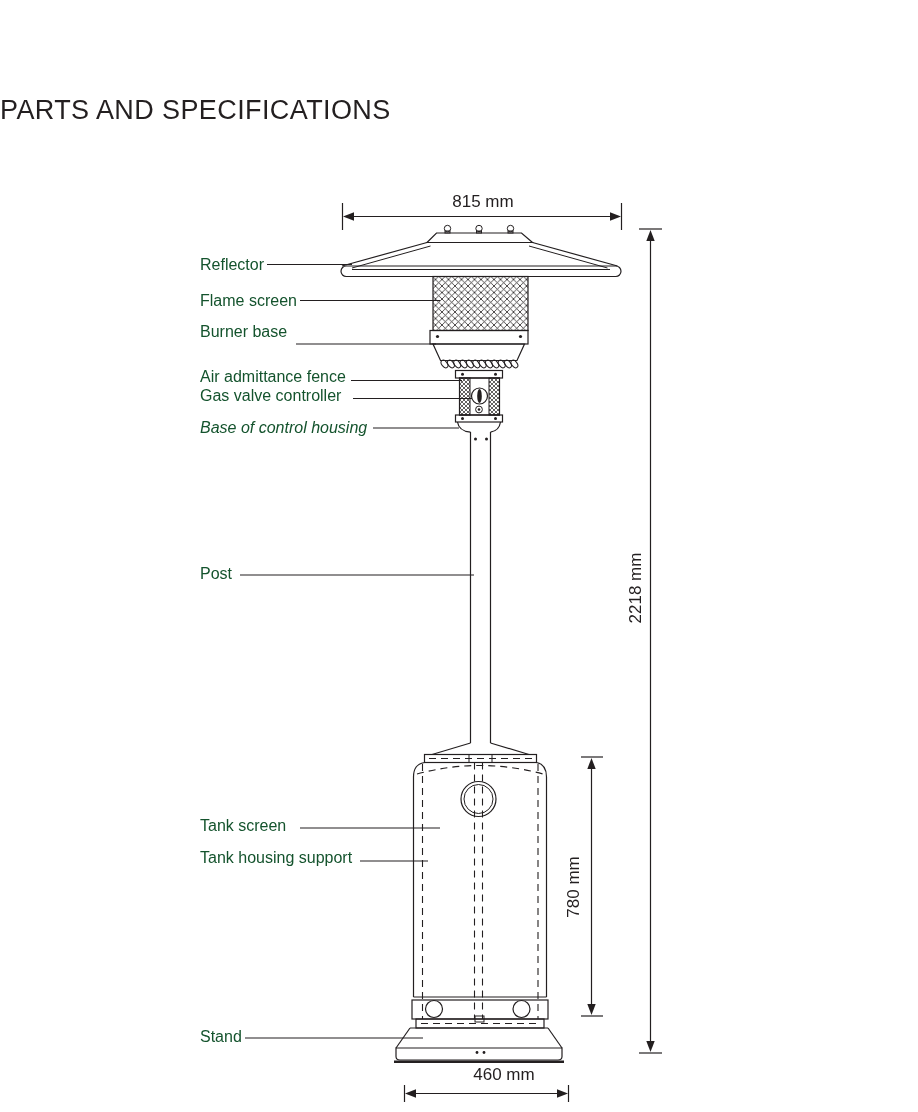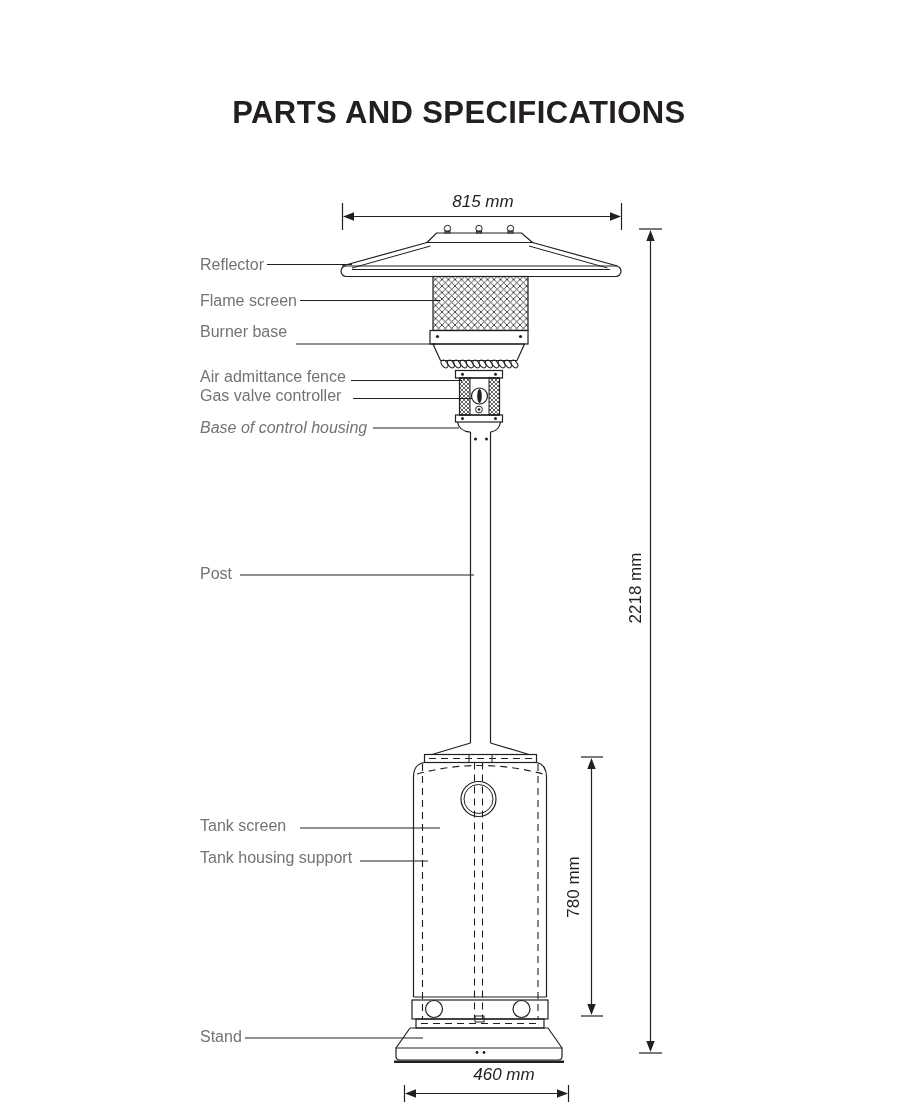--- a/index.html
+++ b/index.html
@@ -6,35 +6,35 @@
   #canvas{
     position:relative;
     width:918px;height:1112px;
     background:#ffffff;
     font-family:"Liberation Sans", sans-serif;
     color:#231f20;
     overflow:hidden;
   }
   .page-title{
     position:absolute;top:95px;left:0;right:0;
-    text-align:center;
-    font-size:31px;font-weight:bold;letter-spacing:0.4px;
+    text-align:left;
+    font-size:27px;font-weight:normal;letter-spacing:0.4px;
     color:#231f20;
   }
   .part-label{
     position:absolute;left:200px;
-    font-size:16px;line-height:20px;color:#737373;
+    font-size:16px;line-height:20px;color:#14532d;
     white-space:nowrap;
   }
   .dim-label{
     position:absolute;
     font-size:17px;line-height:20px;color:#231f20;
     white-space:nowrap;
   }
-  .dim-label.h{width:200px;text-align:center;font-style:italic;}
+  .dim-label.h{width:200px;text-align:center;}
   .dim-label.v{transform:translate(-50%,-50%) rotate(-90deg);transform-origin:center center;}
   svg{position:absolute;left:0;top:0;}
   .ink{stroke:#231f20;fill:none;stroke-width:1.2;}
   .thin{stroke:#231f20;fill:none;stroke-width:1;}
   .dash{stroke:#231f20;fill:none;stroke-width:1.1;stroke-dasharray:7 5;}
   .fillink{fill:#231f20;stroke:none;}
   .leader{stroke:#231f20;stroke-width:1.1;}
 </style>
 </head>
 <body>

